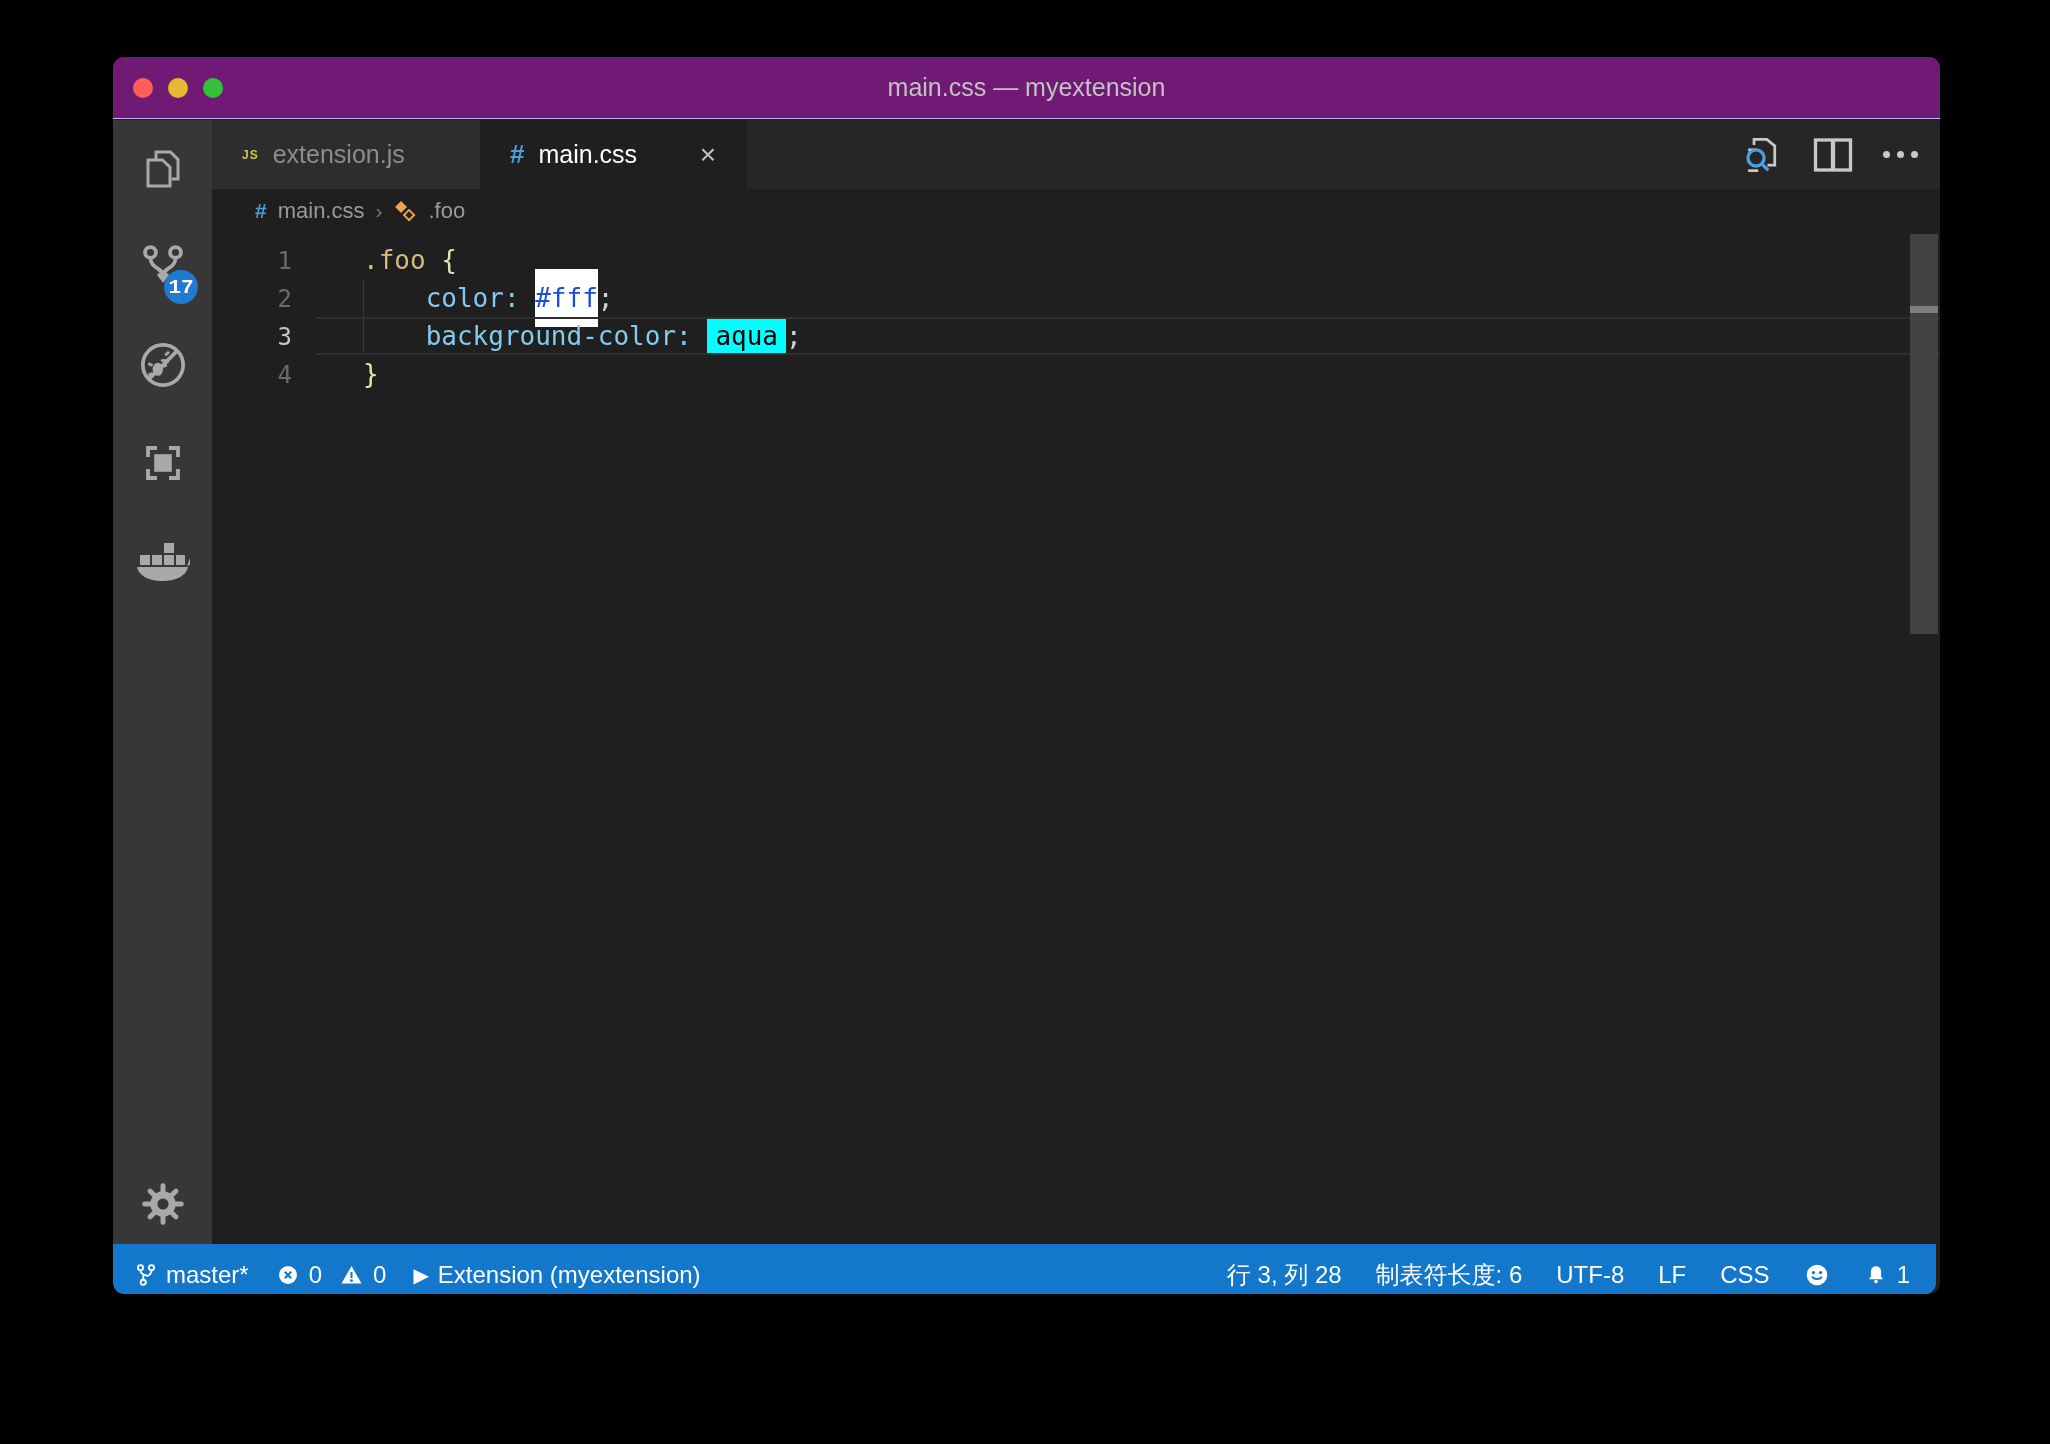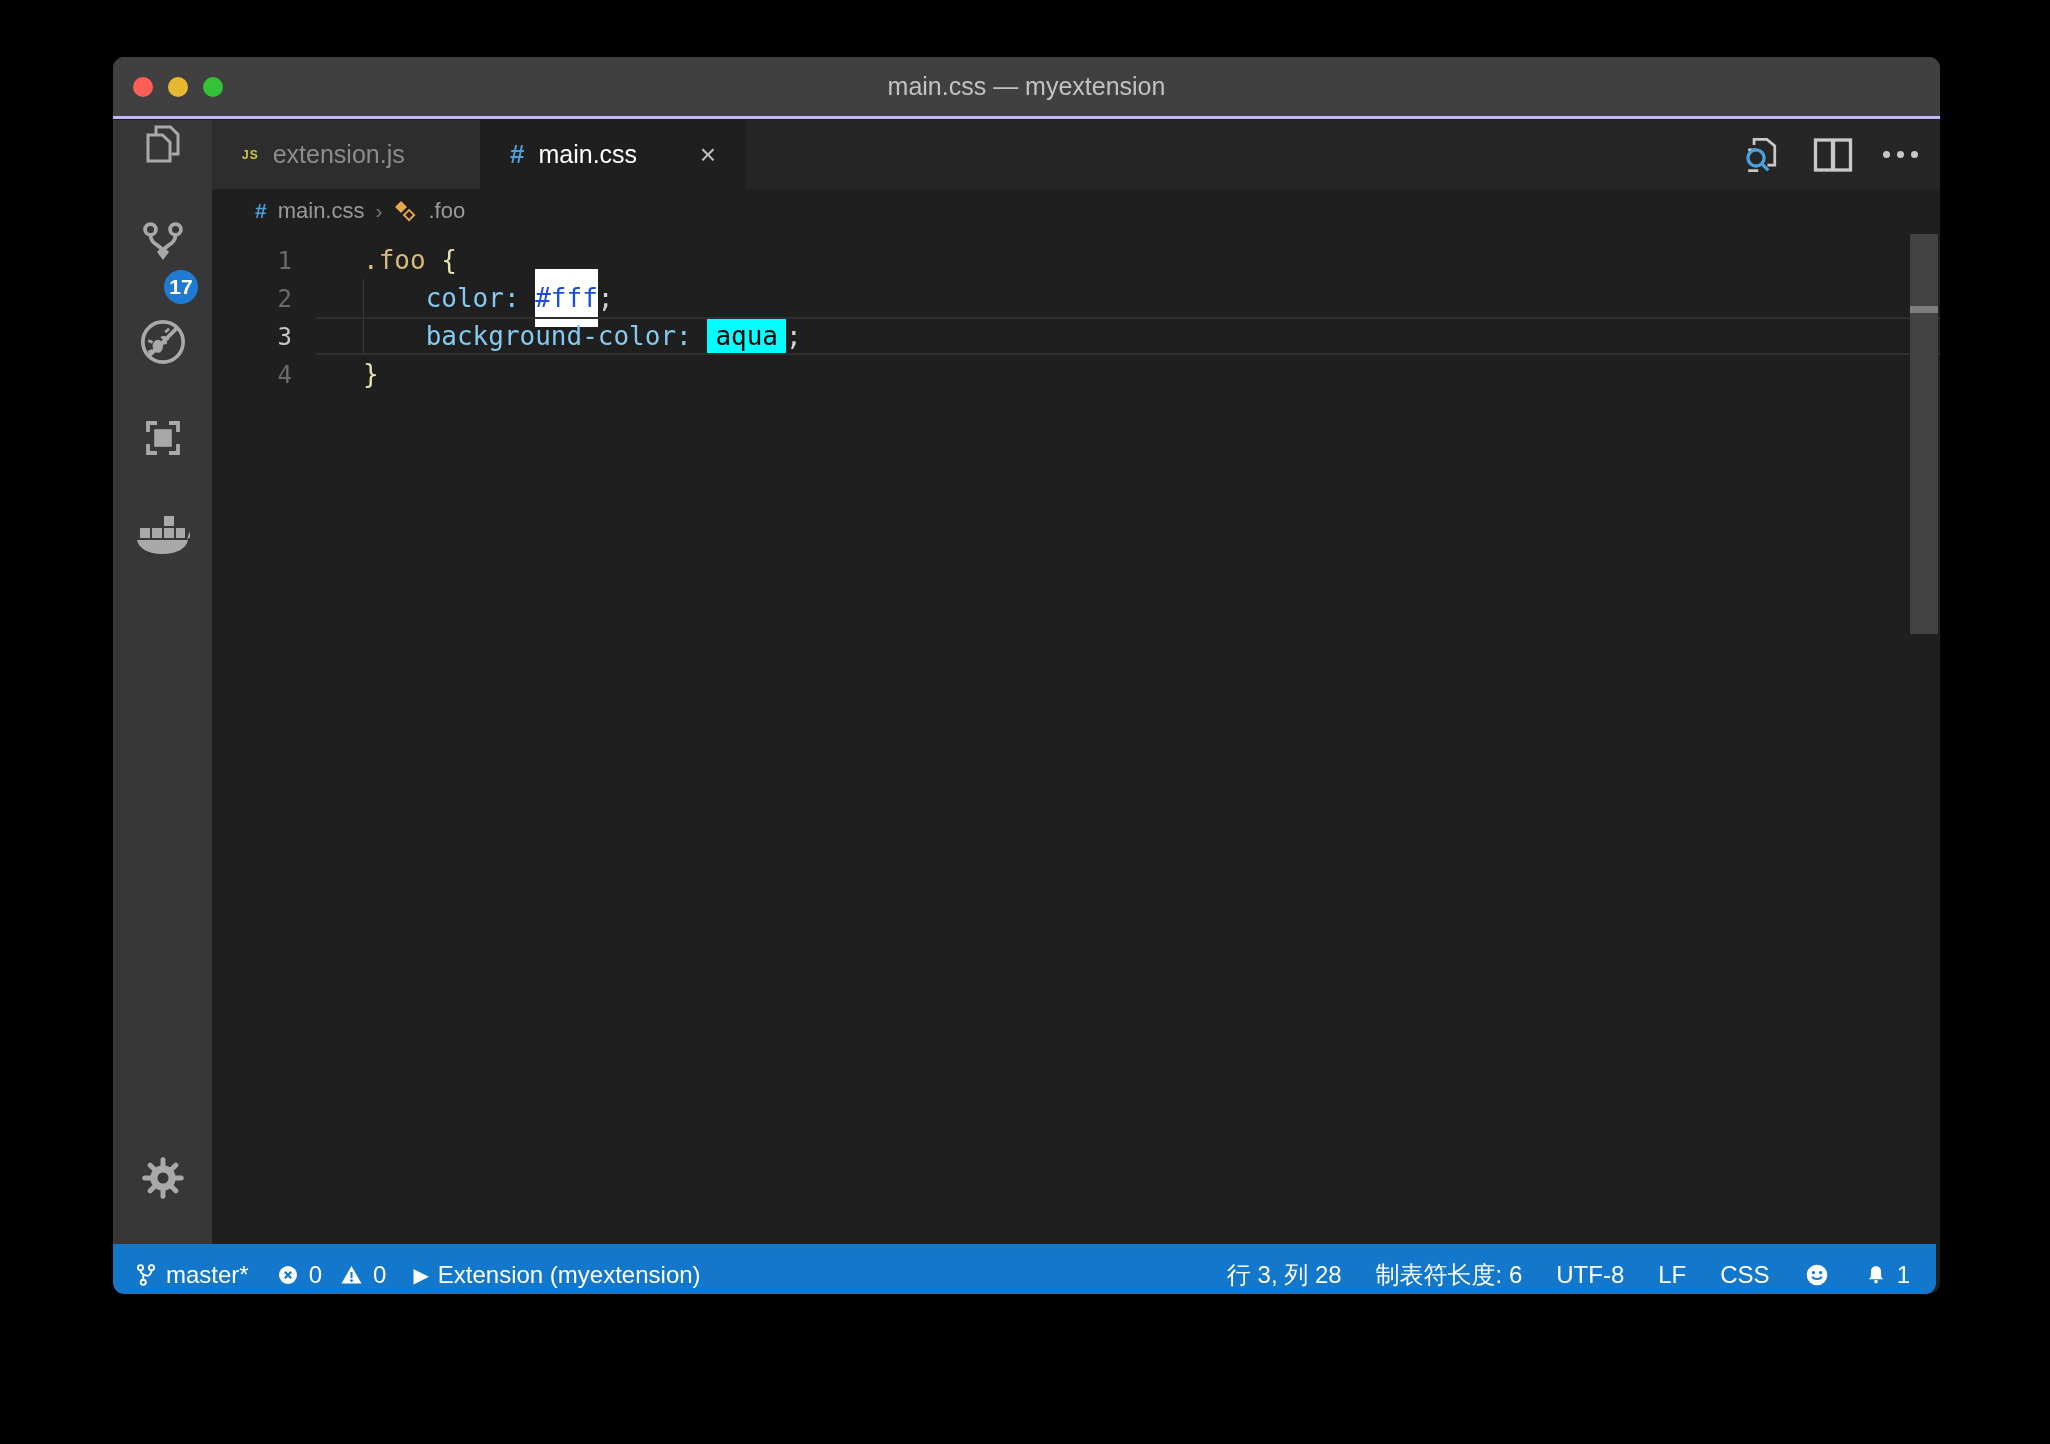--- a/index.html
+++ b/index.html
@@ -3,31 +3,31 @@
 <meta charset="utf-8">
 <style>
   html,body{margin:0;padding:0;background:#000;width:2050px;height:1444px;overflow:hidden;
     font-family:"Liberation Sans", sans-serif;-webkit-font-smoothing:antialiased;}
   *{box-sizing:border-box;}
 
   .window{position:absolute;left:113px;top:57px;width:1827px;height:1237px;
     background:#1f1f1f;border-radius:11px;overflow:hidden;box-shadow:0 25px 70px rgba(0,0,0,.65);}
 
   
-  .titlebar{position:relative;height:62px;background:#404040;border-bottom:3px solid #c4b5fd;}
+  .titlebar{position:relative;height:62px;background:#701a75;border-bottom:1px solid #c4b5fd;}
   .traffic{position:absolute;left:20px;top:0;height:100%;display:flex;align-items:center;gap:15px;}
   .light{width:20px;height:20px;border-radius:50%;}
   .light.red{background:#ff5f57;} .light.yellow{background:#e7b831;} .light.green{background:#33c238;}
   .win-title{position:absolute;left:0;right:0;top:0;height:100%;display:flex;align-items:center;
     justify-content:center;color:#c2c2c2;font-size:25px;font-weight:500;pointer-events:none;}
 
   
   .main{position:absolute;top:63px;bottom:41px;left:0;right:0;display:flex;}
   .activitybar{width:99px;background:#373737;color:#a9a9a9;display:flex;flex-direction:column;align-items:center;flex-shrink:0;}
-  .ab-item{width:99px;height:98px;display:flex;justify-content:center;position:relative;cursor:pointer;}
+  .ab-item{width:99px;height:98px;display:flex;align-items:center;justify-content:center;position:relative;cursor:pointer;font-family:Liberation Mono, monospace;}
   .ab-spacer{flex:1;}
   .badge{position:absolute;right:14px;bottom:12px;min-width:34px;height:34px;border-radius:17px;
     background:var(--badge-blue,#1f7ad2);color:#fff;font-size:21px;font-weight:bold;
     display:flex;align-items:center;justify-content:center;padding:0 4px;}
 
   .editor-col{flex:1;display:flex;flex-direction:column;min-width:0;}
 
   
   .tabbar{height:69px;background:#262626;display:flex;align-items:stretch;position:relative;}
   .tab{display:flex;align-items:center;padding:0 30px;gap:14px;font-size:25px;cursor:pointer;}

